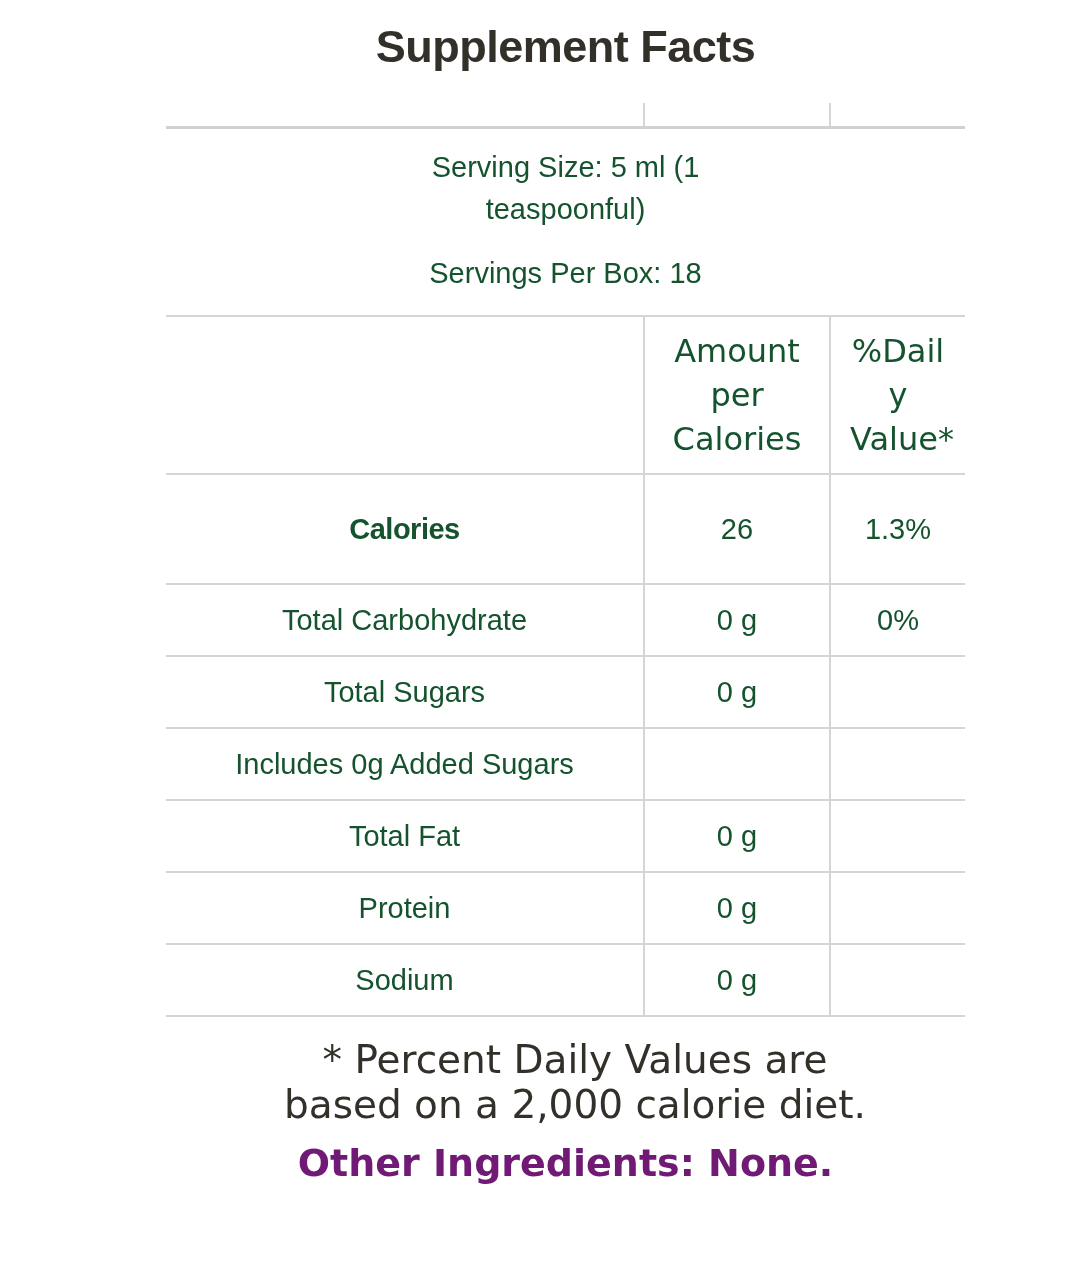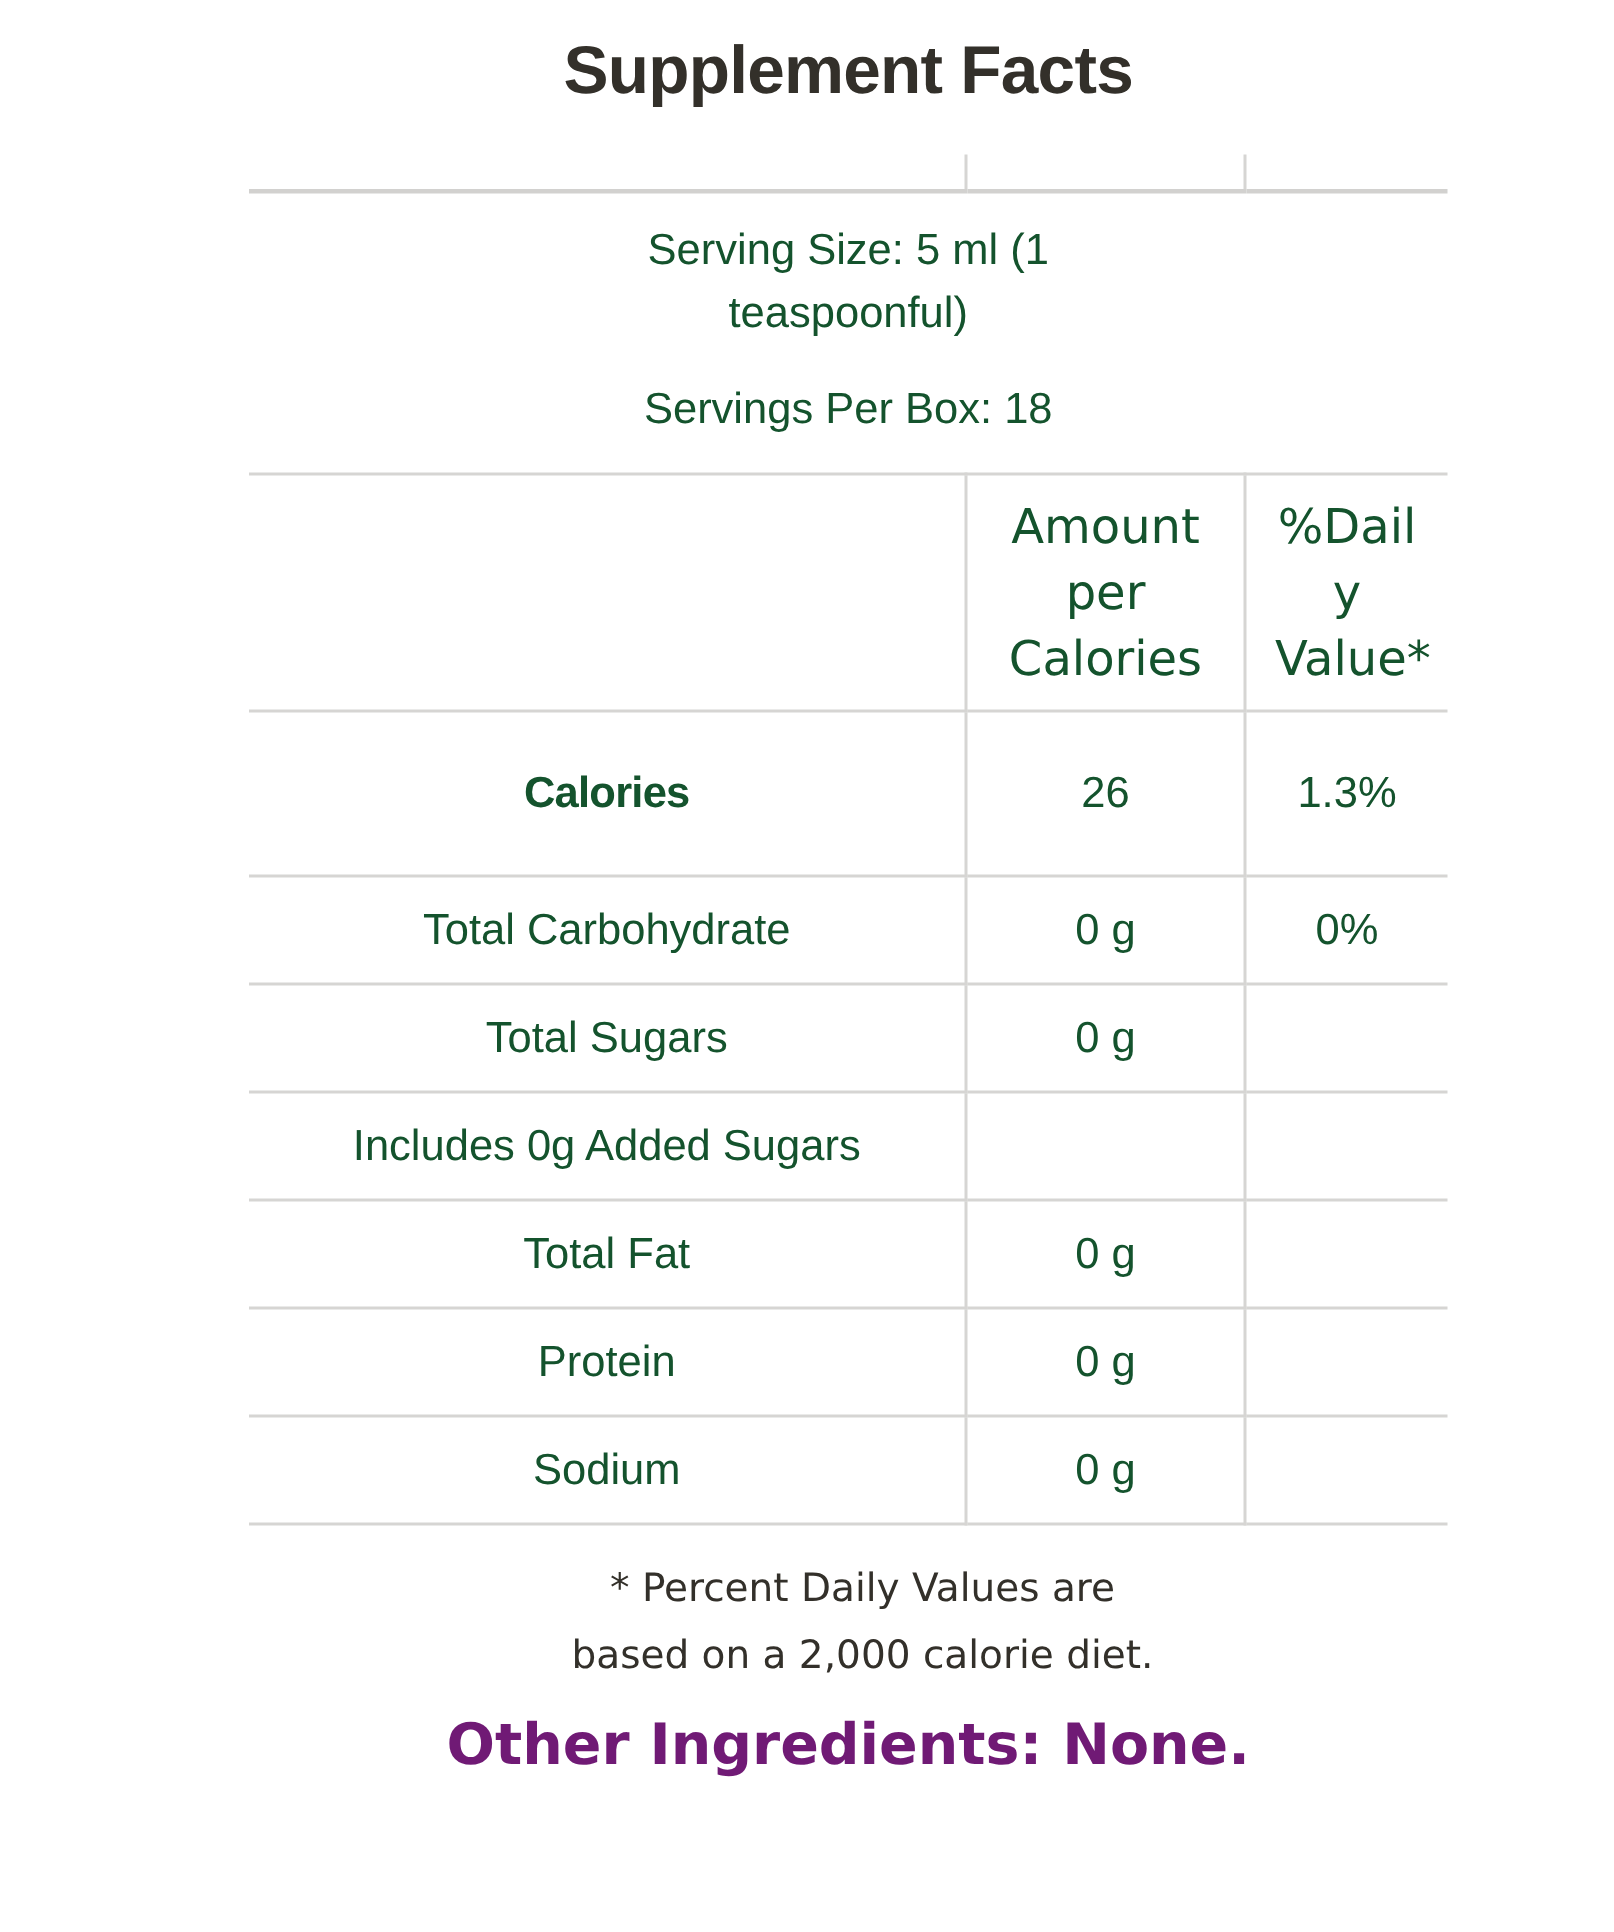--- a/index.html
+++ b/index.html
@@ -70,21 +70,21 @@
   td.calories-name {
     font-size: 38px;
     font-weight: 700;
     letter-spacing: -0.5px;
   }
   tr.last-row td { border-bottom: none; }
   tr.last-row td.name-cell { border-bottom: 2px solid #d6d5d3; }
   .footnote {
     margin: 20px 0 0 19px;
     font-family: "DejaVu Sans", sans-serif;
-    font-size: 26px;
+    font-size: 39px;
     line-height: 45px;
     color: #33302a;
   }
   .other-ingredients {
     margin: 14px 0 0 0;
     font-family: "DejaVu Sans", sans-serif;
     font-size: 38px;
     line-height: 44px;
     color: #701a75;
     font-weight: bold;

